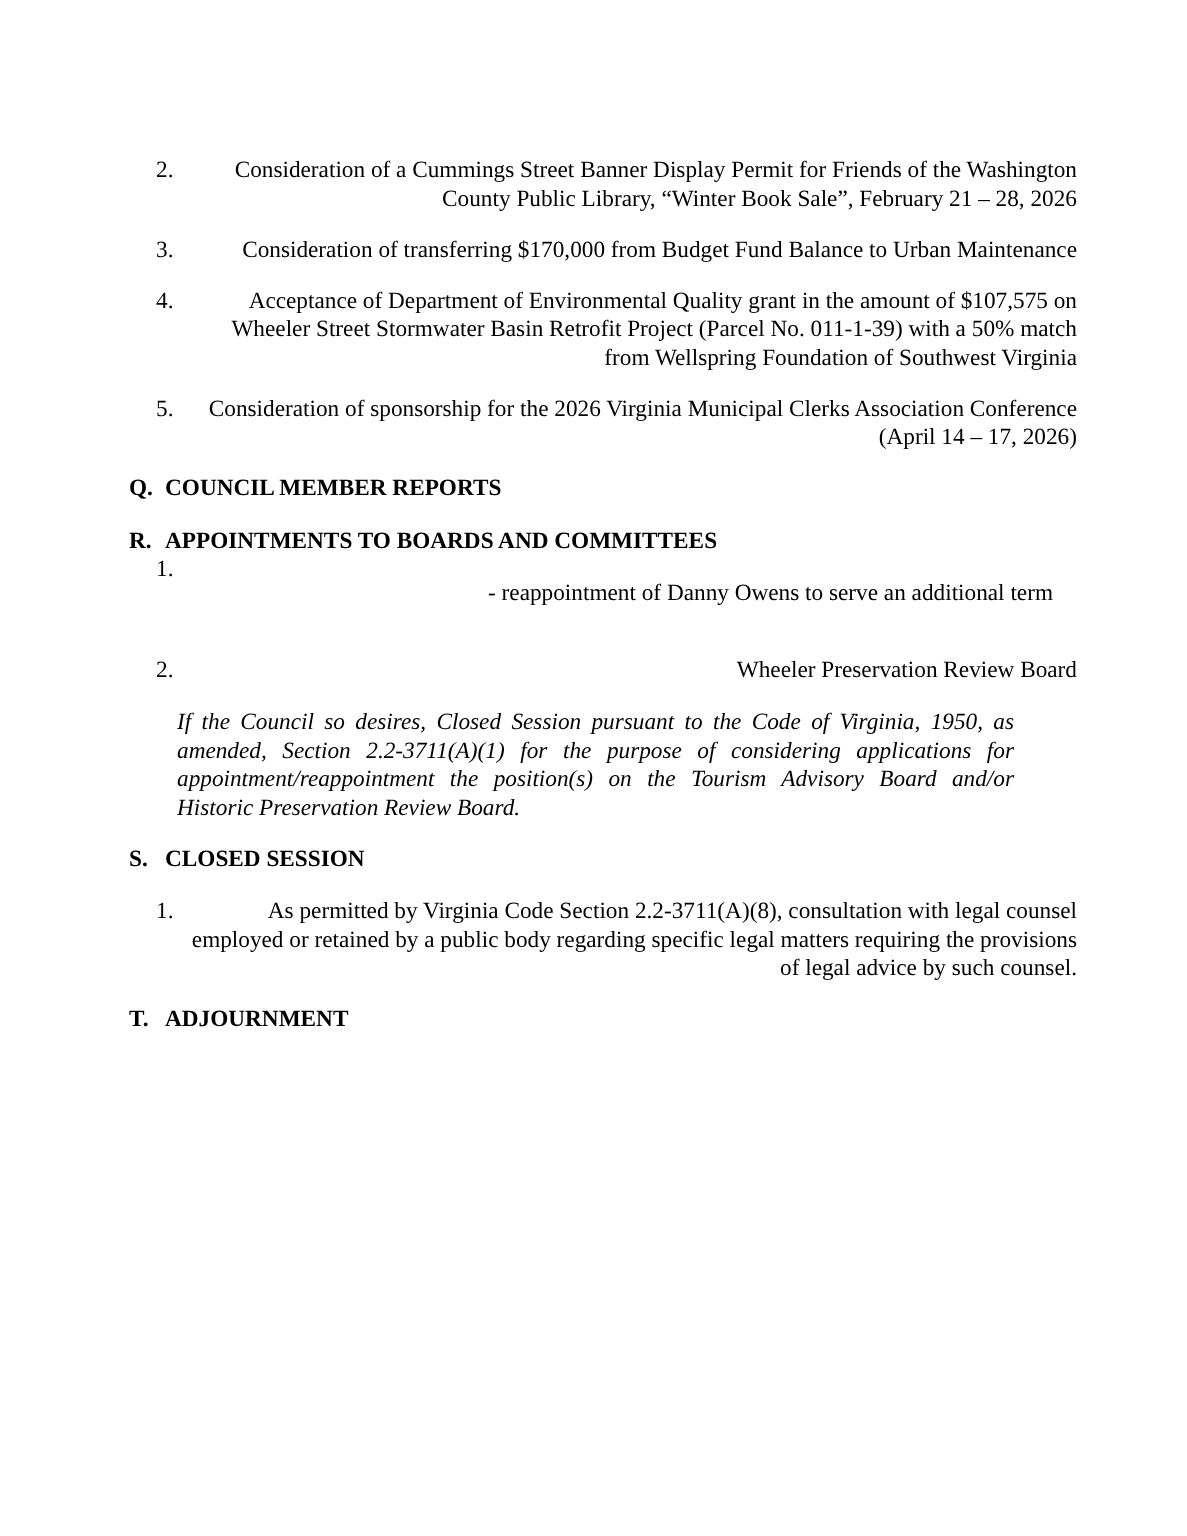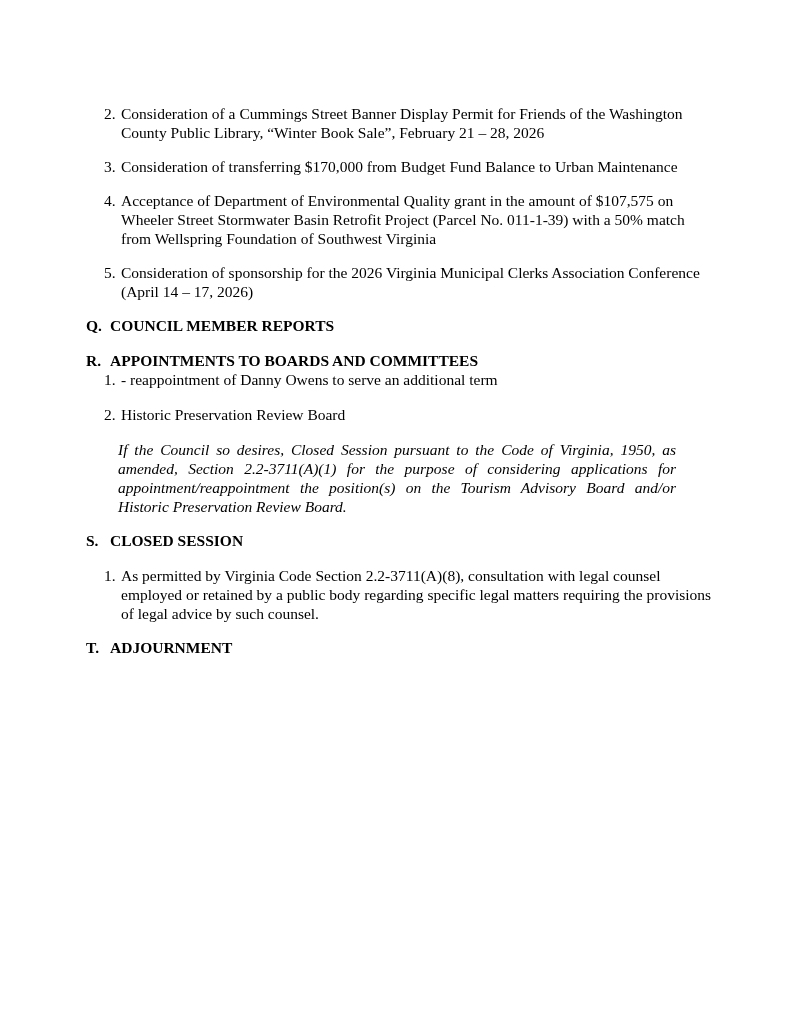--- a/index.html
+++ b/index.html
@@ -25,38 +25,39 @@
   }
   .num-item {
     display: flex;
     margin: 0 0 15px 18px;
   }
   .num-col {
     flex: 0 0 17px;
   }
   .txt-col {
     flex: 1;
+    text-align: right;
   }
   .section-heading {
     display: flex;
     font-weight: bold;
     margin: 0 0 16px 0;
   }
   .section-heading.tight {
     margin-bottom: 0;
   }
   .letter-col {
     flex: 0 0 24px;
   }
   .board-item {
     display: flex;
     margin: 0 0 16px 18px;
   }
   .board-item .sub-line {
-    margin: 0;
+    margin: 16px;
   }
   .italic-note {
     font-style: italic;
     text-align: justify;
     margin: 0 42px 15px 32px;
     font-family: Liberation Serif, serif;
   }
 </style>
 </head>
 <body>
@@ -96,21 +97,21 @@
   <div class="board-item">
     <div class="num-col">1.</div>
     <div class="txt-col">
       <div class="sub-line">- reappointment of Danny Owens to serve an additional term</div>
     </div>
   </div>
 
   <div class="board-item">
     <div class="num-col">2.</div>
     <div class="txt-col">
-      <div>Historic Preservation Review Board</div>
+      <div>Wheeler Preservation Review Board</div>
     </div>
   </div>
 
   <div class="italic-note">If the Council so desires, Closed Session pursuant to the Code of Virginia, 1950, as amended, Section 2.2-3711(A)(1) for the purpose of considering applications for appointment/reappointment the position(s) on the Tourism Advisory Board and/or Historic Preservation Review Board.</div>
 
   <div class="section-heading">
     <div class="letter-col">S.</div>
     <div>CLOSED SESSION</div>
   </div>
 

